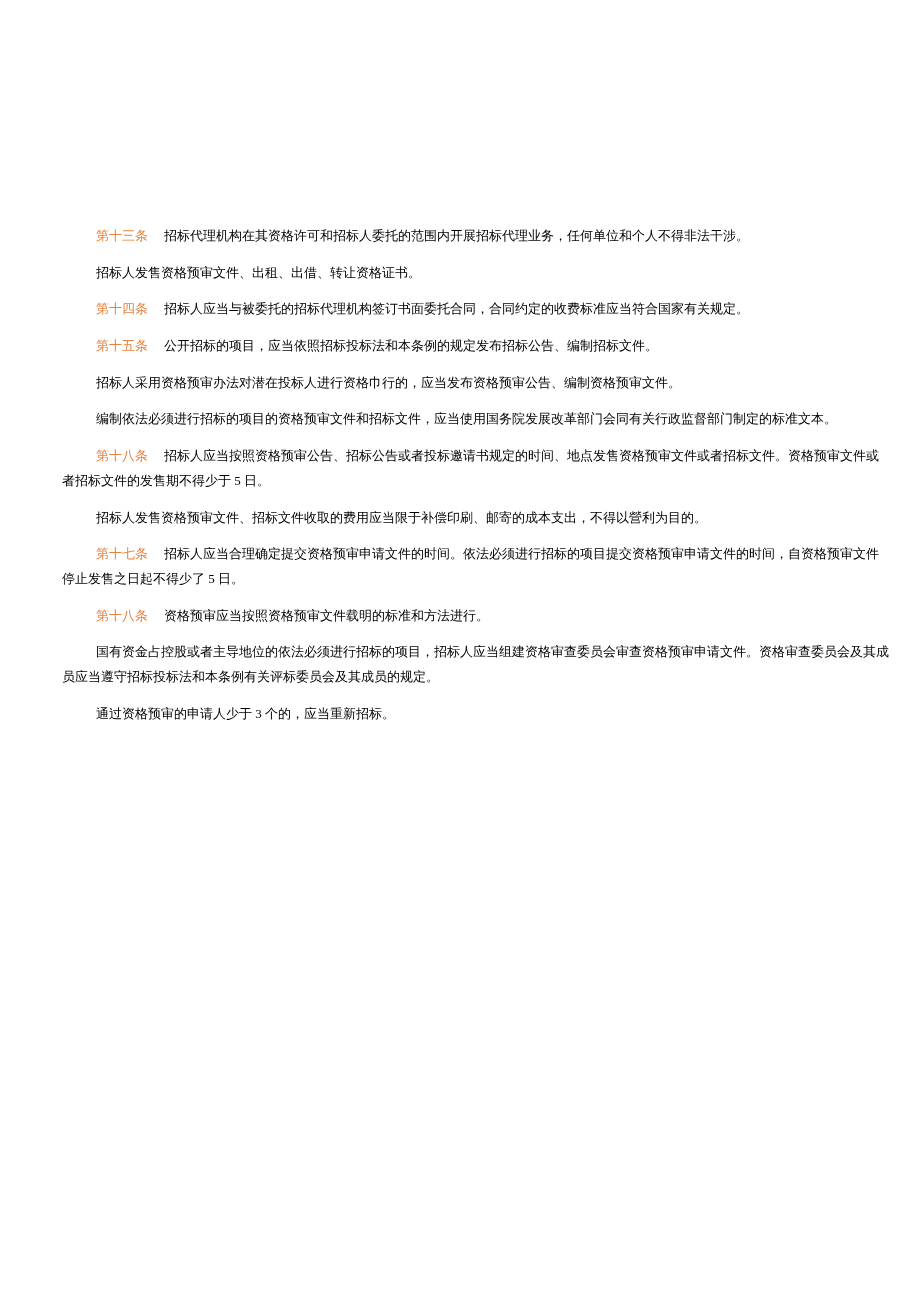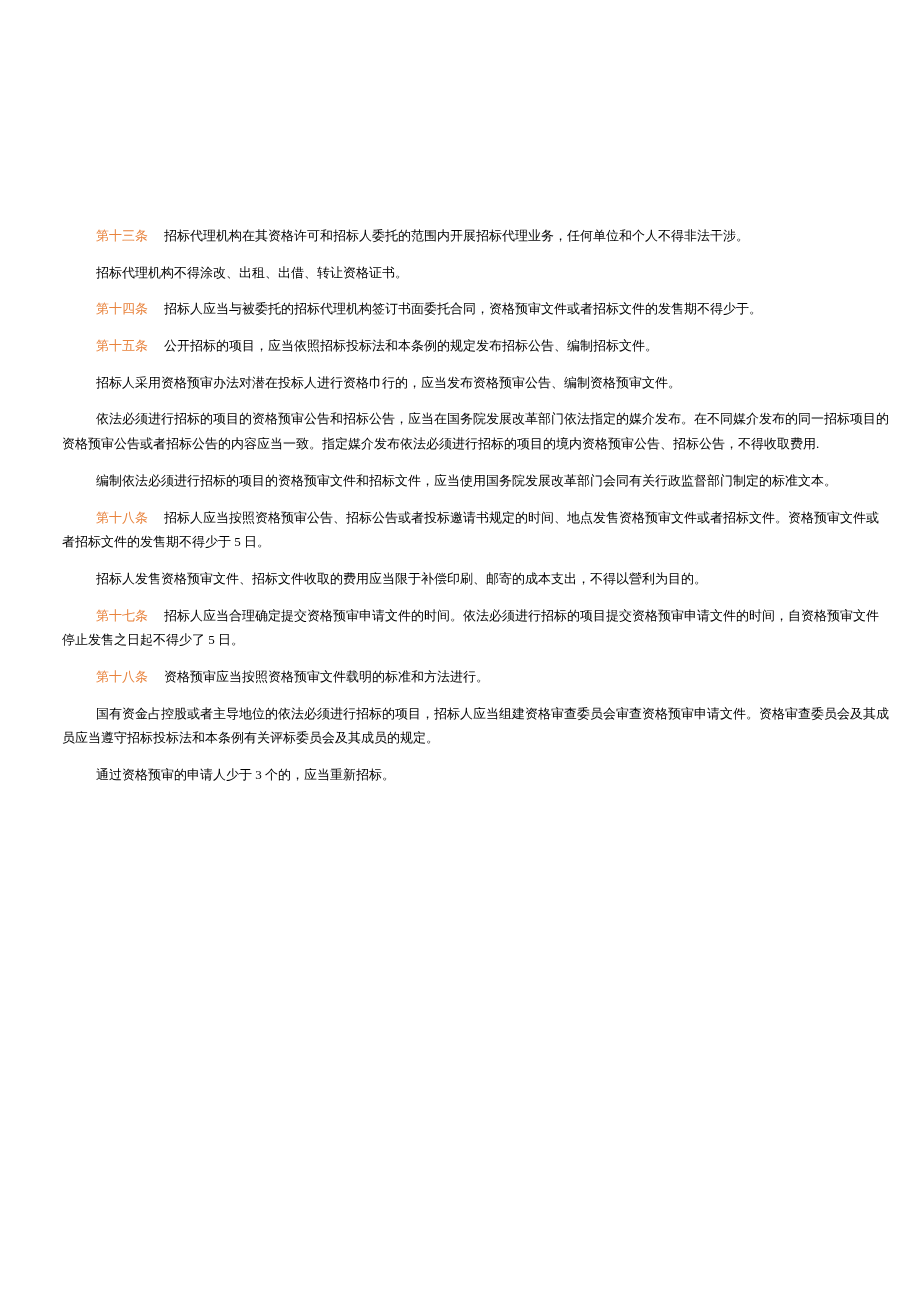--- a/index.html
+++ b/index.html
@@ -23,25 +23,24 @@
     }
     .article-label {
       color: #e8833d;
     }
   </style>
 </head>
 <body>
 
 <div id="content">
     <div class="paragraph"><span class="article-label">第十三条</span><span>招标代理机构在其资格许可和招标人委托的范围内开展招标代理业务，任何单位和个人不得非法干涉。</span></div>
-    <div class="paragraph"><span>招标代理机构不得涂改、出租、出借、转让资格证书。</span></div>
-    <div class="paragraph"><span class="article-label">第十四条</span><span>招标人应当与被委托的招标代理机构签订书面委托合同，资格预审文件或者招标文件的发售期不得少于。</span></div>
+    <div class="paragraph"><span>招标人发售资格预审文件、出租、出借、转让资格证书。</span></div>
+    <div class="paragraph"><span class="article-label">第十四条</span><span>招标人应当与被委托的招标代理机构签订书面委托合同，合同约定的收费标准应当符合国家有关规定。</span></div>
     <div class="paragraph"><span class="article-label">第十五条</span><span>公开招标的项目，应当依照招标投标法和本条例的规定发布招标公告、编制招标文件。</span></div>
     <div class="paragraph"><span>招标人采用资格预审办法对潜在投标人进行资格巾行的，应当发布资格预审公告、编制资格预审文件。</span></div>
-    <div class="paragraph"><span>依法必须进行招标的项目的资格预审公告和招标公告，应当在国务院发展改革部门依法指定的媒介发布。在不同媒介发布的同一招标项目的资格预审公告或者招标公告的内容应当一致。指定媒介发布依法必须进行招标的项目的境内资格预审公告、招标公告，不得收取费用.</span></div>
     <div class="paragraph"><span>编制依法必须进行招标的项目的资格预审文件和招标文件，应当使用国务院发展改革部门会同有关行政监督部门制定的标准文本。</span></div>
     <div class="paragraph"><span class="article-label">第十八条</span><span>招标人应当按照资格预审公告、招标公告或者投标邀请书规定的时间、地点发售资格预审文件或者招标文件。资格预审文件或者招标文件的发售期不得少于 5 日。</span></div>
     <div class="paragraph"><span>招标人发售资格预审文件、招标文件收取的费用应当限于补偿印刷、邮寄的成本支出，不得以營利为目的。</span></div>
     <div class="paragraph"><span class="article-label">第十七条</span><span>招标人应当合理确定提交资格预审申请文件的时间。依法必须进行招标的项目提交资格预审申请文件的时间，自资格预审文件停止发售之日起不得少了 5 日。</span></div>
     <div class="paragraph"><span class="article-label">第十八条</span><span>资格预审应当按照资格预审文件载明的标准和方法进行。</span></div>
     <div class="paragraph"><span>国有资金占控股或者主导地位的依法必须进行招标的项目，招标人应当组建资格审查委员会审查资格预审申请文件。资格审查委员会及其成员应当遵守招标投标法和本条例有关评标委员会及其成员的规定。</span></div>
     <div class="paragraph"><span>通过资格预审的申请人少于 3 个的，应当重新招标。</span></div>
   </div>
 
 </body></html>

